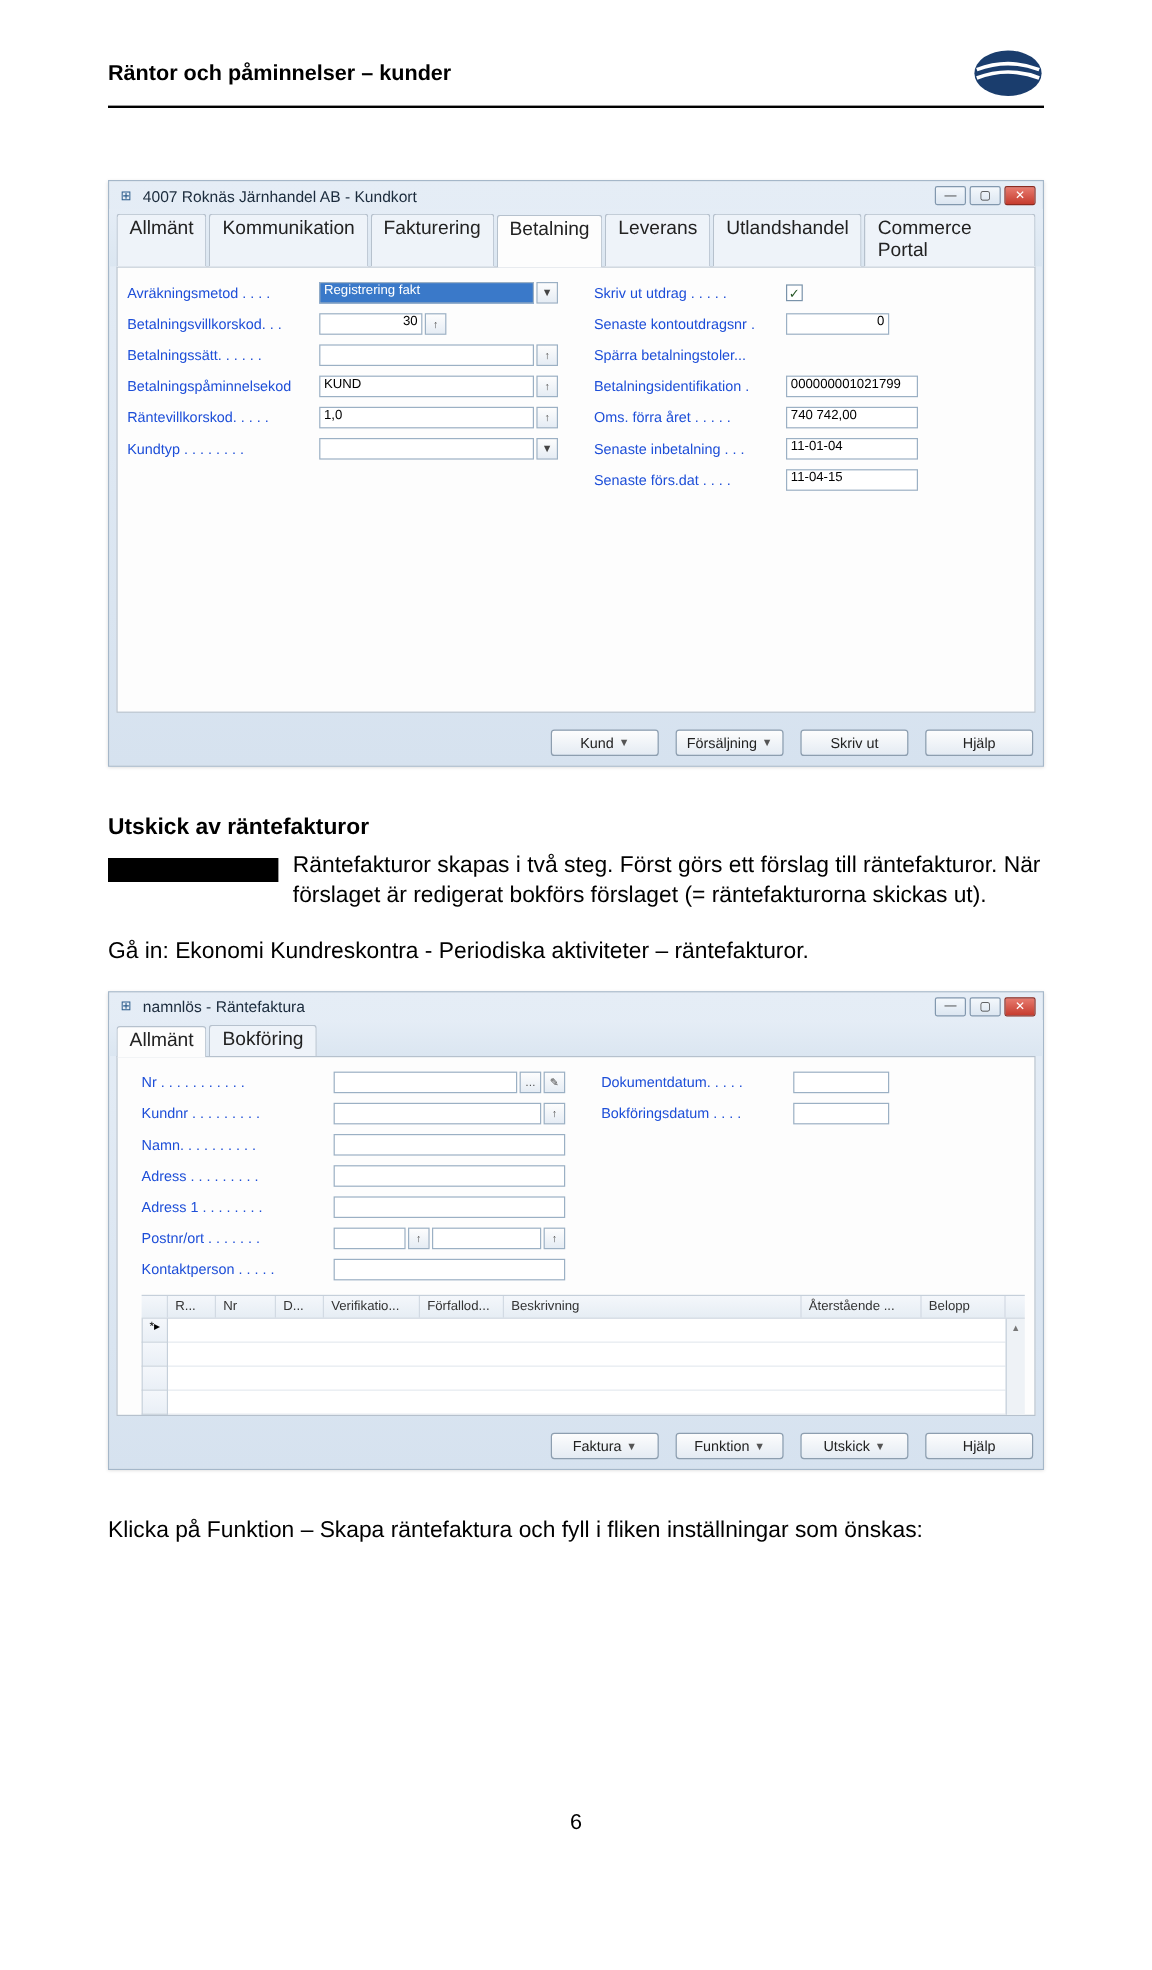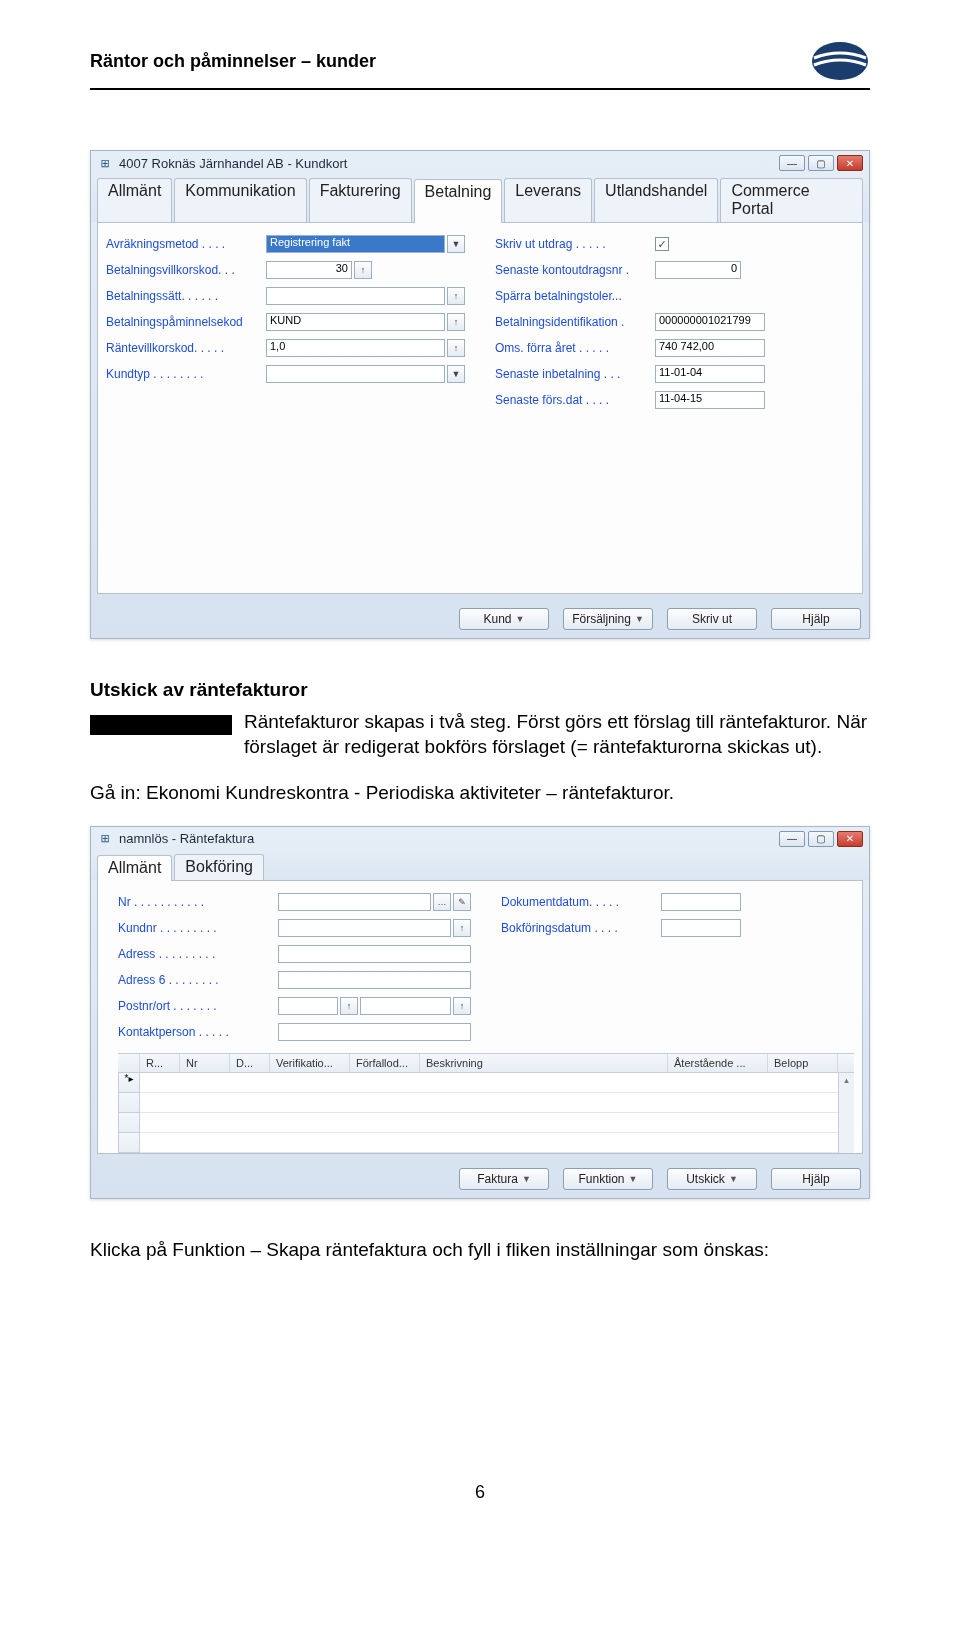--- a/index.html
+++ b/index.html
@@ -391,27 +391,33 @@
             </div>
           </div>
           <div class="form-row">
             <span class="form-label">Kundnr . . . . . . . . .</span>
             <div class="input-wrap">
               <div class="form-input"></div>
               <div class="pick-btn">↑</div>
             </div>
           </div>
           <div class="form-row">
+            <span class="form-label">Namn. . . . . . . . . .</span>
+            <div class="input-wrap">
+                <div class="form-input"></div>
+              </div>
+          </div>
+          <div class="form-row">
             <span class="form-label">Adress . . . . . . . . .</span>
             <div class="input-wrap">
                 <div class="form-input"></div>
               </div>
           </div>
           <div class="form-row">
-            <span class="form-label">Adress 6 . . . . . . . .</span>
+            <span class="form-label">Adress 1 . . . . . . . .</span>
             <div class="input-wrap">
                 <div class="form-input"></div>
               </div>
           </div>
           <div class="form-row">
             <span class="form-label">Postnr/ort . . . . . . .</span>
             <div class="input-wrap">
               <div class="form-input" style="width:60px;flex:none;"></div>
               <div class="pick-btn">↑</div>
               <div class="form-input"></div>

